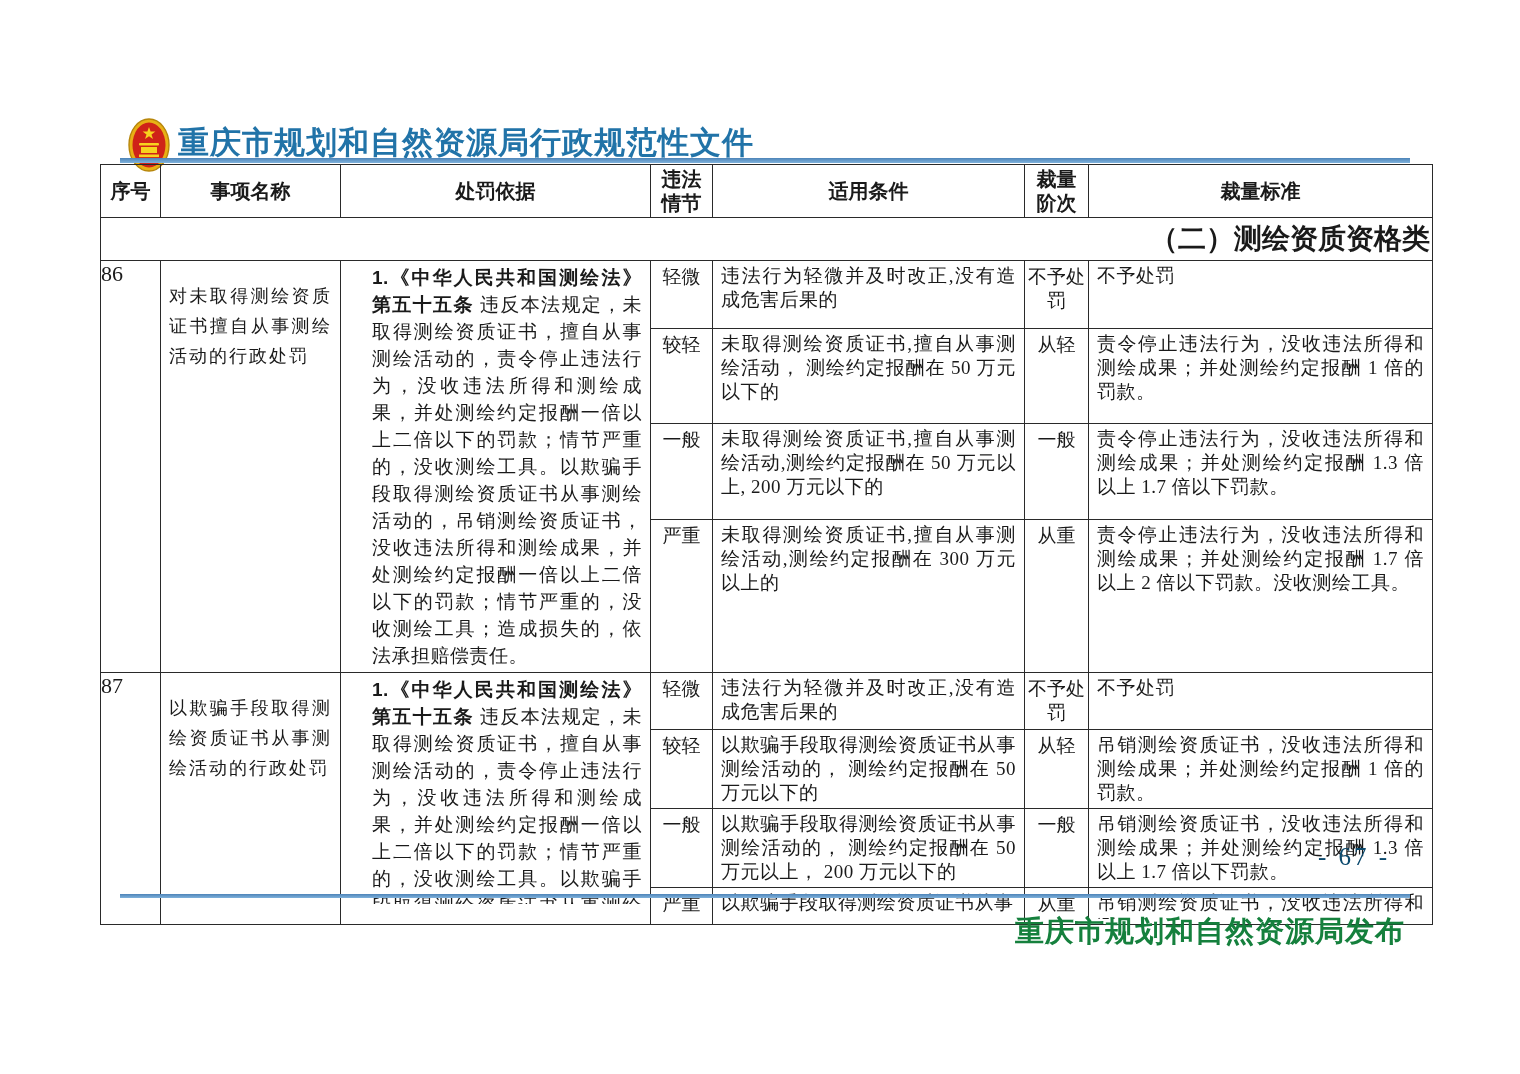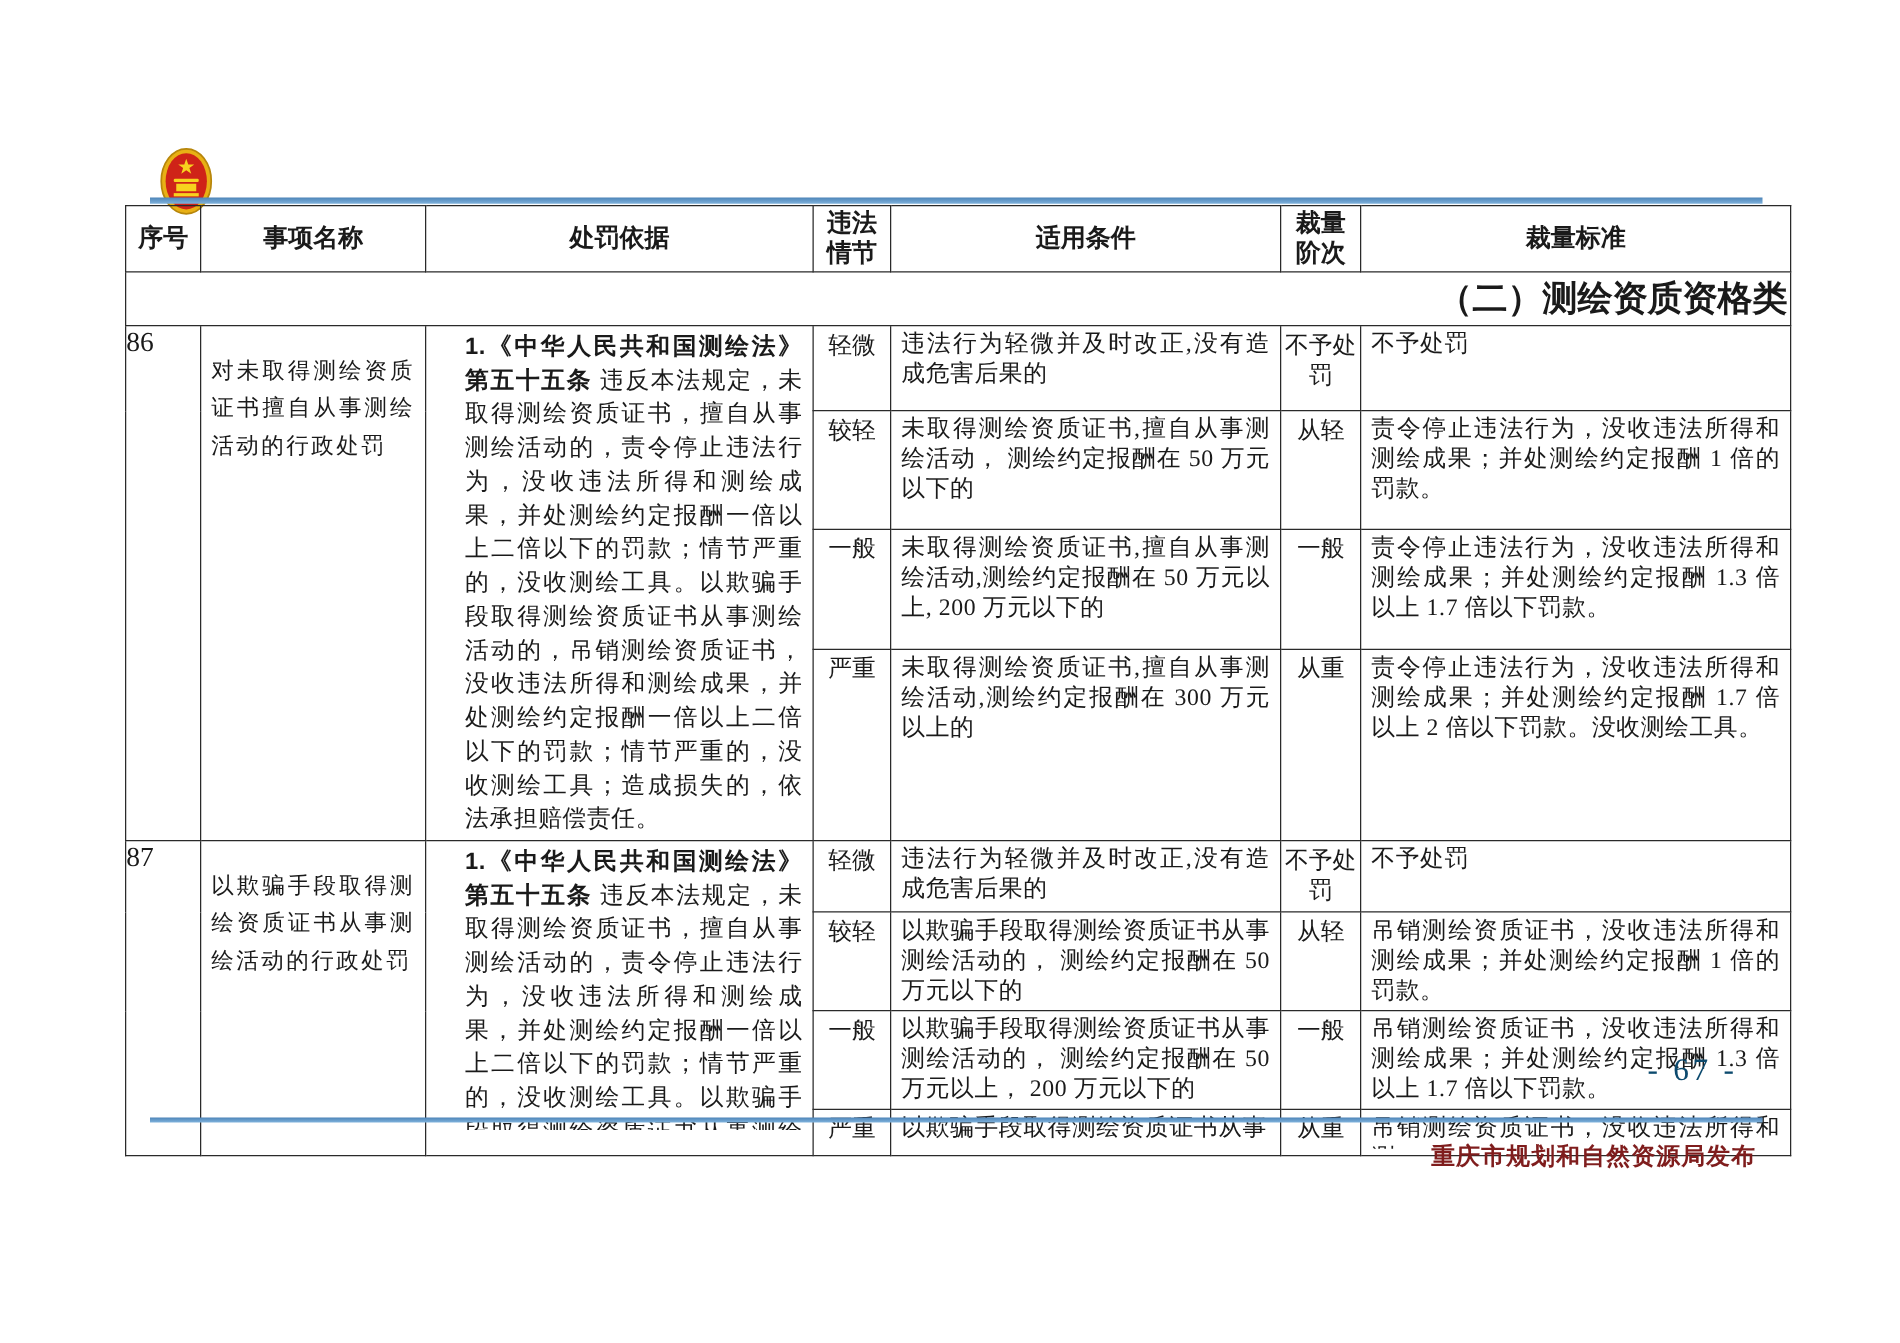--- a/index.html
+++ b/index.html
@@ -133,41 +133,42 @@
     position: absolute;
     left: 120px; top: 894px;
     width: 1290px; height: 4px;
     background: linear-gradient(#4d84b8, #7fb2dc);
   }
   .publisher {
     position: absolute;
     top: 912px; right: 115px;
     font-family: "Liberation Sans", "DejaVu Sans", sans-serif;
     font-weight: bold;
-    font-size: 19px;
+    font-size: 29px;
     letter-spacing: 1px;
-    color: #7f1d1d;
+    color: #15803d;
     white-space: nowrap;
   }
 </style>
 </head>
 <body>
 
 <div class="page">
 
   <svg class="emblem" viewBox="0 0 42 54">
     <ellipse cx="21" cy="27" rx="20" ry="26" fill="#e8b015"></ellipse>
     <ellipse cx="21" cy="27" rx="16.5" ry="22.5" fill="#cf2318"></ellipse>
     <polygon points="21,9 22.6,13.6 27.4,13.6 23.5,16.4 25,21 21,18.2 17,21 18.5,16.4 14.6,13.6 19.4,13.6" fill="#f7d21e"></polygon>
     <rect x="11" y="25" width="20" height="2.6" rx="1" fill="#f7d21e"></rect>
     <rect x="13" y="29" width="16" height="6" fill="#f7d21e"></rect>
     <rect x="11" y="36.5" width="20" height="2.6" fill="#f7d21e"></rect>
     <rect x="9" y="40.5" width="24" height="3.4" fill="#f7d21e"></rect>
     <ellipse cx="21" cy="27" rx="20" ry="26" fill="none" stroke="#b7860b" stroke-width="1.4"></ellipse>
   </svg>
+  <div class="doc-title">重庆市规划和自然资源局行政规范性文件</div>
   <div class="header-rule"></div>
 
   <table class="law">
     <colgroup>
       <col style="width:60px">
         <col style="width:180px">
         <col style="width:310px">
       <col style="width:62px">
         <col style="width:312px">
         <col style="width:64px">

